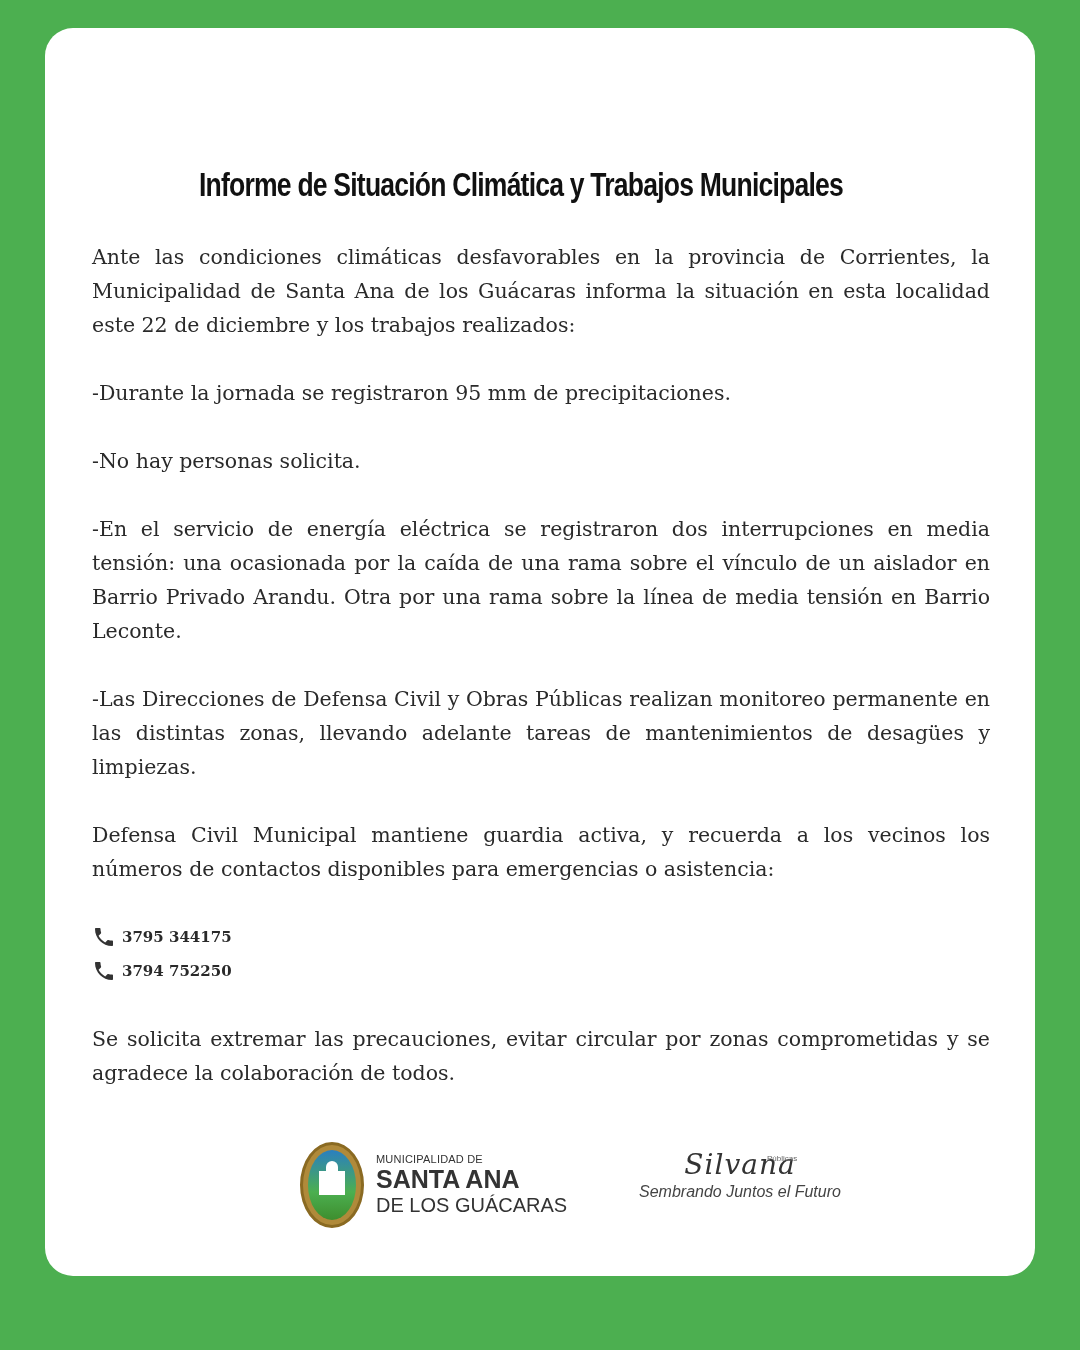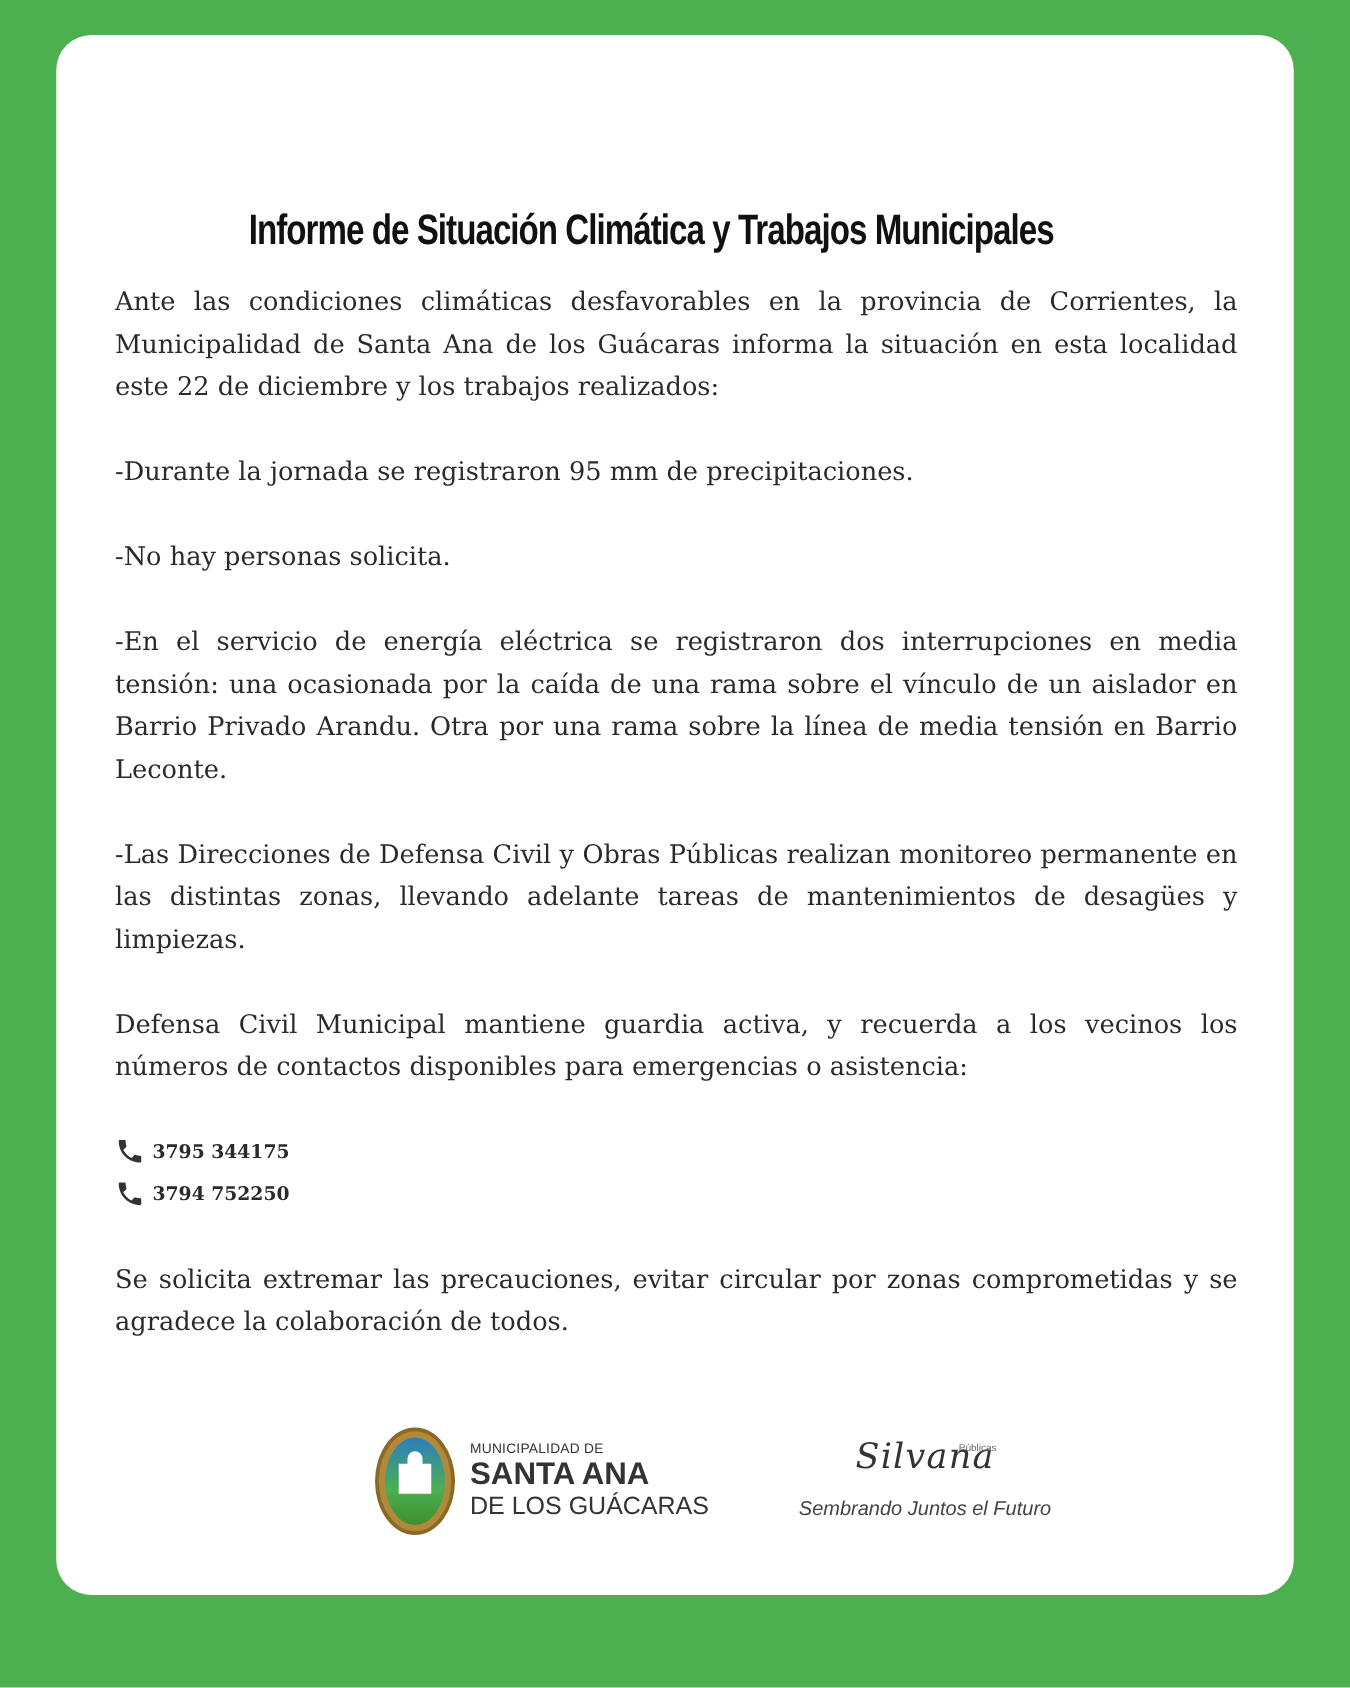--- a/index.html
+++ b/index.html
@@ -17,21 +17,21 @@
     font-family: "Liberation Sans", sans-serif; font-weight: bold;
     font-size: 34px; color: #111; letter-spacing: -1px;
     transform: scaleX(0.78); transform-origin: 515px 0;
     padding-right: 60px;
   }
   .body {
     position: absolute; left: 47px; width: 898px; top: 196px;
     font-size: 20.5px; line-height: 34px; color: #2a2a2a;
     text-align: justify;
   }
-  .body p { margin: 0 0 34px 0; }
+  .body p { margin: 16px 0 34px 0; }
   .phones { margin: 0 0 34px 0; }
   .phone { display: flex; align-items: center; gap: 6px; height: 34px; font-weight: bold; font-size: 15px; }
   .phone svg { width: 24px; height: 24px; }
   .footer {
     position: absolute; top: 1112px; left: 255px; width: 520px; height: 90px;
   }
   .seal {
     position: absolute; left: 0; top: 2px; width: 58px; height: 80px;
     border-radius: 50%; background: #b08a3a; border: 3px solid #8a6a22;
     overflow: hidden;
@@ -39,21 +39,21 @@
   .seal .sky { position: absolute; left: 5px; top: 5px; width: 48px; height: 70px; border-radius: 50%; background: linear-gradient(#2a7fc0 0%, #4caf50 60%, #3e8e2e 100%); }
   .seal .house { position: absolute; left: 16px; top: 26px; width: 26px; height: 24px; background: #fff; }
   .seal .roof { position: absolute; left: 23px; top: 16px; width: 12px; height: 12px; background: #fff; border-radius: 6px 6px 0 0; }
   .muni { position: absolute; left: 76px; top: 14px; color: #333; font-family: "Liberation Sans", sans-serif; line-height: 1; }
   .muni .l1 { font-size: 11px; letter-spacing: 0.2px; }
   .muni .l2 { font-size: 25px; font-weight: bold; margin-top: 2px; }
   .muni .l3 { font-size: 20px; margin-top: 3px; }
   .silvana { position: absolute; left: 325px; top: 8px; width: 230px; text-align: center; color: #333; }
   .silvana .name { font-family: "DejaVu Serif", serif; font-style: italic; font-size: 28px; letter-spacing: 1px; }
   .silvana .gestion { position: absolute; left: 142px; top: 6px; font-size: 8px; font-family: "Liberation Sans", sans-serif; color: #666; }
-  .silvana .slogan { font-family: "Liberation Sans", sans-serif; font-style: italic; font-size: 16px; margin-top: 18px; color: #444; }
+  .silvana .slogan { font-family: "Liberation Sans", sans-serif; font-style: italic; font-size: 16px; margin-top: 2px; color: #444; }
 </style>
 </head>
 <body>
 
 <div class="card">
   <div class="title">Informe de Situación Climática y Trabajos Municipales</div>
 
   <div class="body">
     <p>Ante las condiciones climáticas desfavorables en la provincia de Corrientes, la Municipalidad de Santa Ana de los Guácaras informa la situación en esta localidad este 22 de diciembre y los trabajos realizados:</p>
     <p>-Durante la jornada se registraron 95 mm de precipitaciones.</p>

